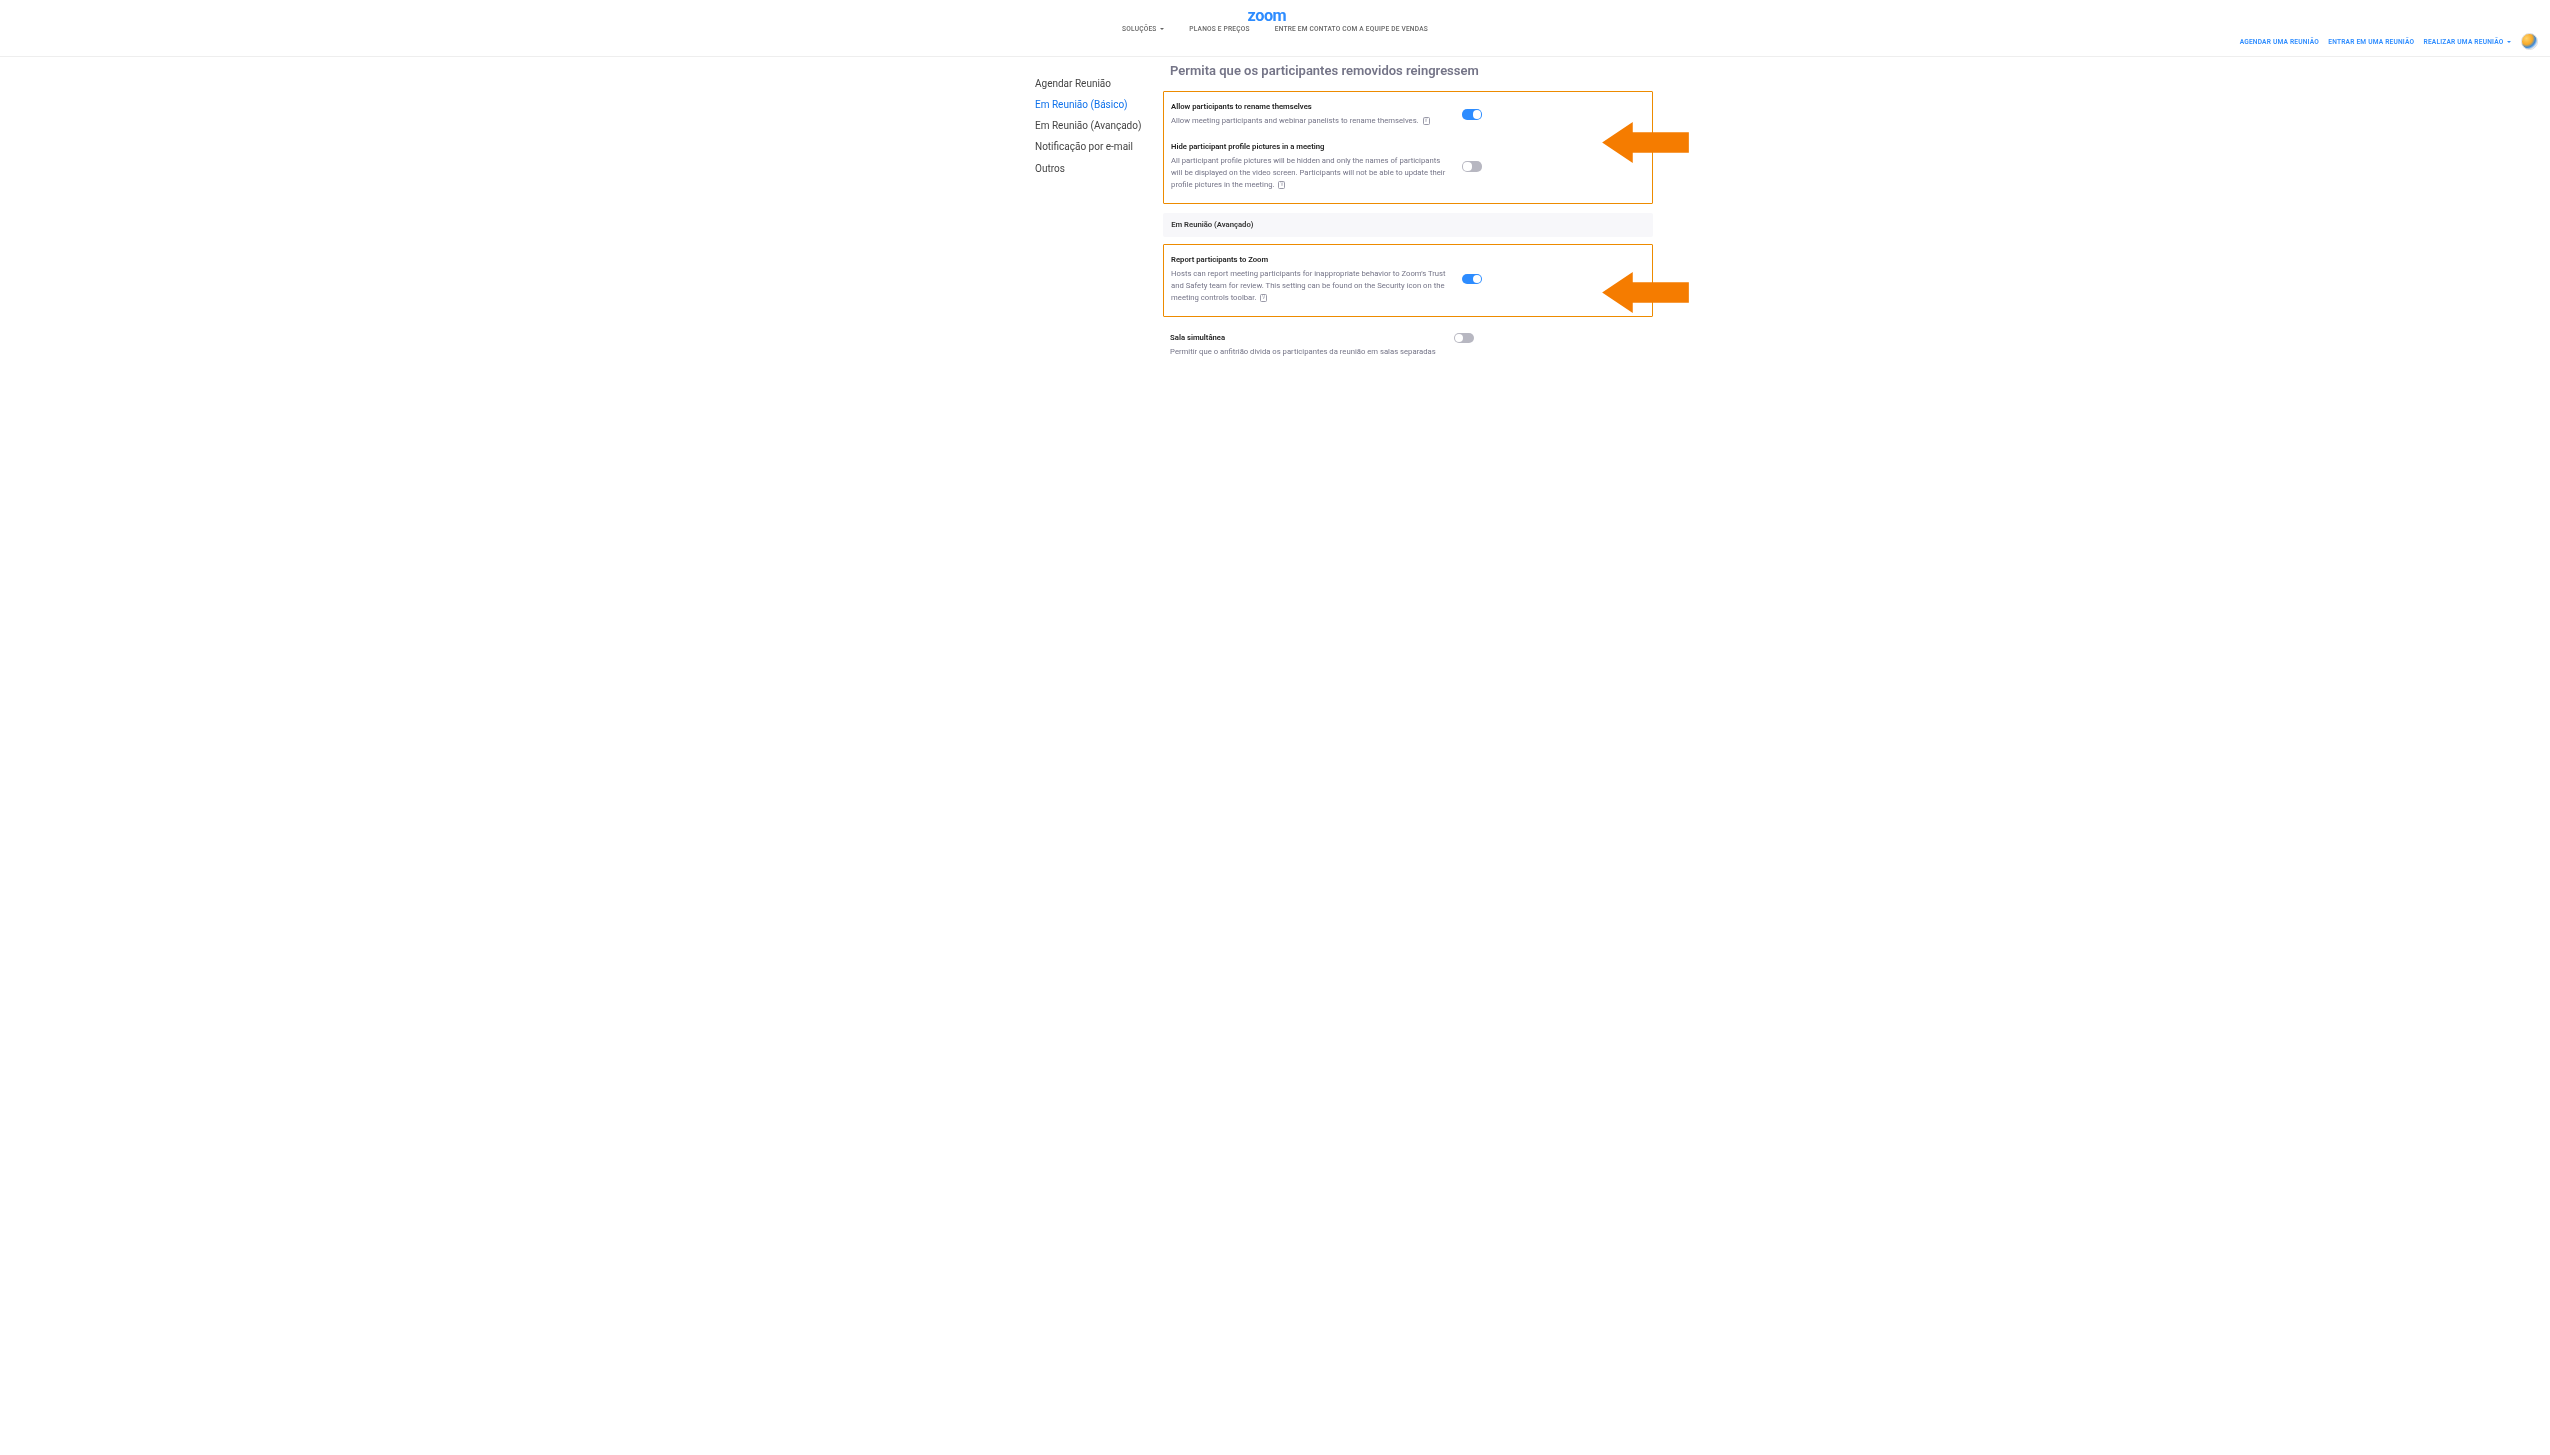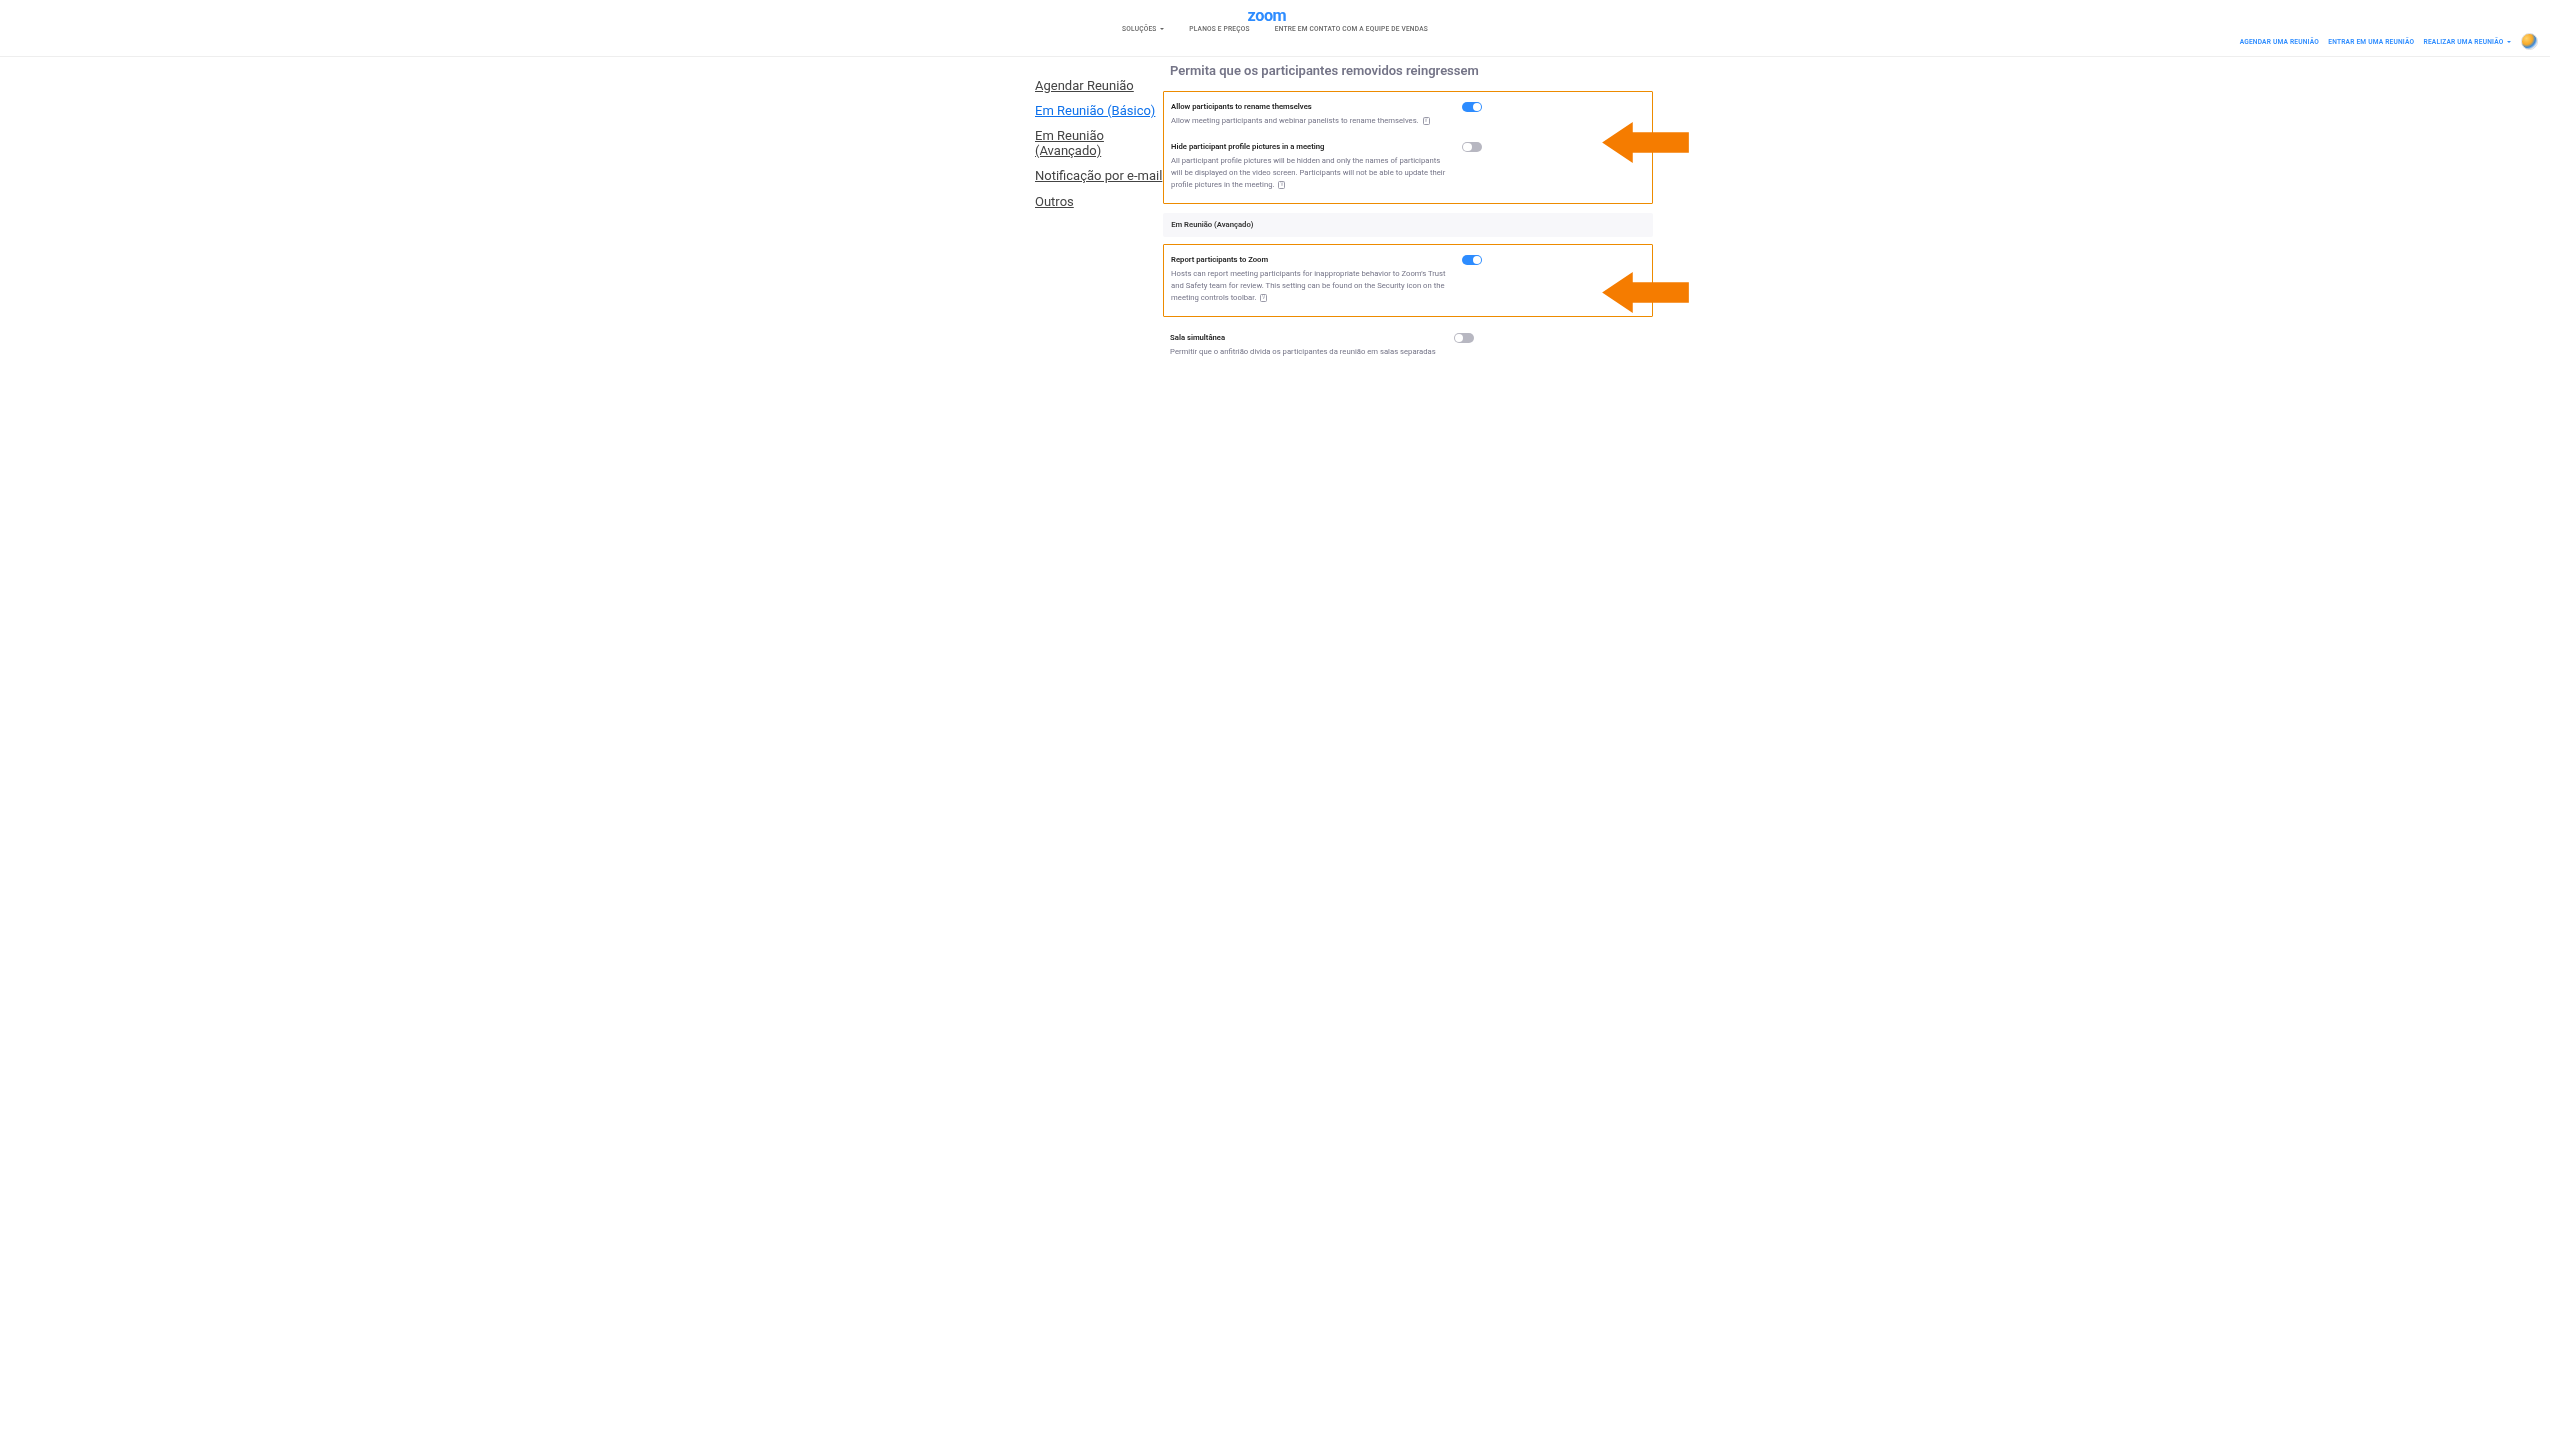--- a/index.html
+++ b/index.html
@@ -13,29 +13,29 @@
 .nav-right { margin-left: auto; display: flex; gap: 9.2px; align-items: center; justify-content: space-between; }
 .nav-link { font-size: 6.6px; font-weight: 600; color: #2d8cff; text-transform: uppercase; cursor: pointer; letter-spacing: 0.2px; }
 .caret { display: inline-block; margin-left: 2px; width: 0; height: 0; border-left: 2px solid transparent; border-right: 2px solid transparent; border-top: 2.6px solid currentColor; vertical-align: middle; }
 .avatar { width: 17.3px; height: 17.3px; border-radius: 50%; background: radial-gradient(circle at 30% 30%, #ffd36b, #f7a928 40%, #3a87d6 60%, #fff 80%); border: 0.5px solid #ddd; }
 
 
 .container { display: flex; max-width: 796px; margin: 0 auto; }
 .left-spacer { width: 158px; flex-shrink: 0; }
 .content { flex: 1; display: flex; padding-top: 5.1px; position: relative; }
 .sidebar { width: 128px; padding: 10.2px 0; flex-shrink: 0; }
-.sidebar-item { padding: 5.1px 0; font-size: 13px; color: #444; cursor: pointer; text-decoration: underline; }
+.sidebar-item { padding: 5.1px 0; font-size: 10px; color: #444; cursor: pointer; }
 .sidebar-item.active { color: #0e71eb; }
 .main { flex: 1; padding-right: 20.4px; position: relative; }
 
 
 .faded-top { color: #747487; font-size: 13px; padding: 0 7.1px 10.2px; }
 .faded-top .title { color: #747487; font-weight: 600; margin-bottom: 3.1px; }
 .box { border: 1px solid #ed8b00; border-radius: 1px; padding: 10.2px 7.1px 12.2px; margin-bottom: 9.2px; }
-.setting { display: flex; align-items: flex-start; gap: 10.2px; }
+.setting { display: flex; align-items: center; gap: 10.2px; }
 .setting + .setting { margin-top: 15px; }
 .setting-body { flex: 0 0 275px; }
 .setting-title { font-weight: 600; font-size: 7.7px; color: #222; margin-bottom: 4.1px; }
 .setting-desc { font-size: 7.7px; color: #747487; line-height: 1.55; }
 .v-icon { display: inline-block; border: 0.5px solid #9a9aa8; border-radius: 1.5px; font-size: 4.6px; padding: 0 1px; color: #9a9aa8; vertical-align: middle; margin-left: 2px; line-height: 6.1px; }
 .toggle-col { width: 25.5px; display: flex; justify-content: flex-end; }
 .toggle { width: 19.4px; height: 10.2px; border-radius: 5.1px; position: relative; cursor: pointer; }
 .toggle.on { background: #2d8cff; }
 .toggle.off { background: #b7b7c1; }
 .toggle .knob { width: 8.2px; height: 8.2px; background: #fff; border-radius: 50%; position: absolute; top: 1px; }

